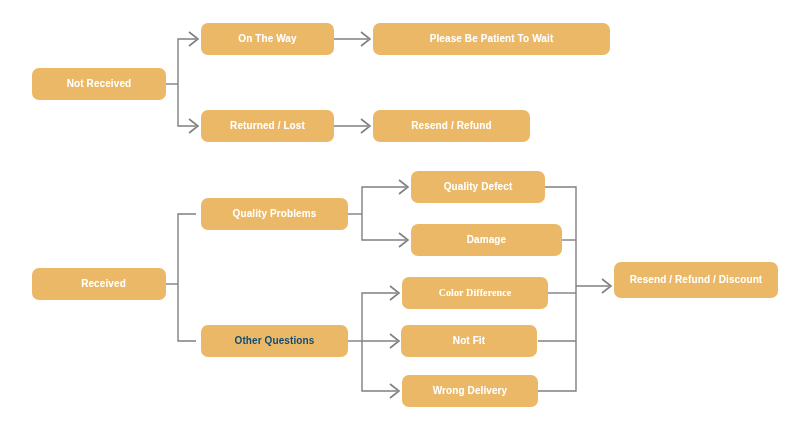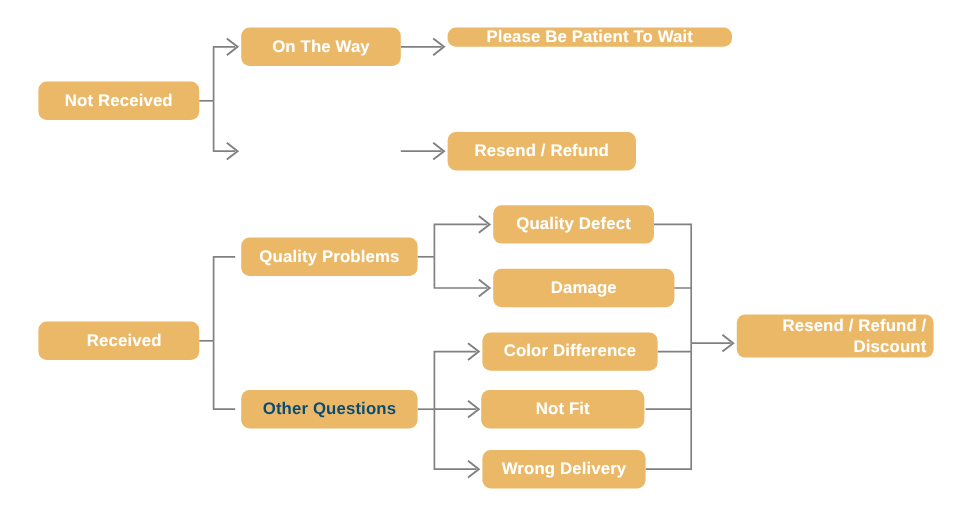--- a/index.html
+++ b/index.html
@@ -25,22 +25,22 @@
   }
   .node {
     position: absolute;
     box-sizing: border-box;
     background: #e8b濃;
     border-radius: 7px;
     color: #ffffff;
     display: flex;
     align-items: center;
     justify-content: center;
-    text-align: right;
-    font-size: 14px;
+    text-align: center;
+    font-size: 10px;
     font-weight: 700;
     letter-spacing: 0.1px;
     line-height: 1.22;
     padding: 0 6px;
     z-index: 2;
     text-shadow: 0 0 1px rgba(255,255,255,0.25);
   }
 </style>
 </head>
 <body>
@@ -89,24 +89,25 @@
         <polyline points="390,334 399,341 390,348"></polyline>
         <polyline points="390,384 399,391 390,398"></polyline>
         <polyline points="602,279 611,286 602,293"></polyline>
       </g>
 
     </g>
   </svg>
 
 <div class="node" style="left: 32px; top: 68px; width: 134px; height: 32px; background: rgb(234, 184, 102); color: rgb(255, 255, 255);">Not Received</div>
     <div class="node" style="left: 201px; top: 23px; width: 133px; height: 32px; background: rgb(234, 184, 102); color: rgb(255, 255, 255);">On The Way</div>
-    <div class="node" style="left: 373px; top: 23px; width: 237px; height: 16px; background: rgb(234, 184, 102); color: rgb(255, 255, 255);">Please Be Patient To Wait</div>
+    <div class="node" style="left: 373px; top: 23px; width: 237px; height: 32px; background: rgb(234, 184, 102); color: rgb(255, 255, 255);">Please Be Patient To Wait</div>
+    <div class="node" style="left: 201px; top: 110px; width: 133px; height: 32px; background: rgb(234, 184, 102); color: rgb(255, 255, 255);">Returned / Lost</div>
     <div class="node" style="left: 373px; top: 110px; width: 157px; height: 32px; background: rgb(234, 184, 102); color: rgb(255, 255, 255);">Resend / Refund</div>
     <div class="node" style="left: 32px; top: 268px; width: 134px; height: 32px; background: rgb(234, 184, 102); color: rgb(255, 255, 255); padding-left: 15px;">Received</div>
     <div class="node" style="left: 201px; top: 198px; width: 147px; height: 32px; background: rgb(234, 184, 102); color: rgb(255, 255, 255);">Quality Problems</div>
     <div class="node" style="left: 201px; top: 325px; width: 147px; height: 32px; background: rgb(234, 184, 102); color: #0c4a6e;">Other Questions</div>
     <div class="node" style="left: 411px; top: 171px; width: 134px; height: 32px; background: rgb(234, 184, 102); color: rgb(255, 255, 255);">Quality Defect</div>
     <div class="node" style="left: 411px; top: 224px; width: 151px; height: 32px; background: rgb(234, 184, 102); color: rgb(255, 255, 255);">Damage</div>
-    <div class="node" style="left: 402px; top: 277px; width: 146px; height: 32px; background: rgb(234, 184, 102); color: rgb(255, 255, 255);">Color Difference</div>
+    <div class="node" style="left: 402px; top: 277px; width: 146px; height: 32px; background: rgb(234, 184, 102); color: rgb(255, 255, 255); font-family: Liberation Serif, serif;">Color Difference</div>
     <div class="node" style="left: 401px; top: 325px; width: 136px; height: 32px; background: rgb(234, 184, 102); color: rgb(255, 255, 255);">Not Fit</div>
     <div class="node" style="left: 402px; top: 375px; width: 136px; height: 32px; background: rgb(234, 184, 102); color: rgb(255, 255, 255);">Wrong Delivery</div>
     <div class="node" style="left: 614px; top: 262px; width: 164px; height: 36px; background: rgb(234, 184, 102); color: rgb(255, 255, 255);">Resend / Refund / Discount</div>
   </div>
 
 </body></html>

